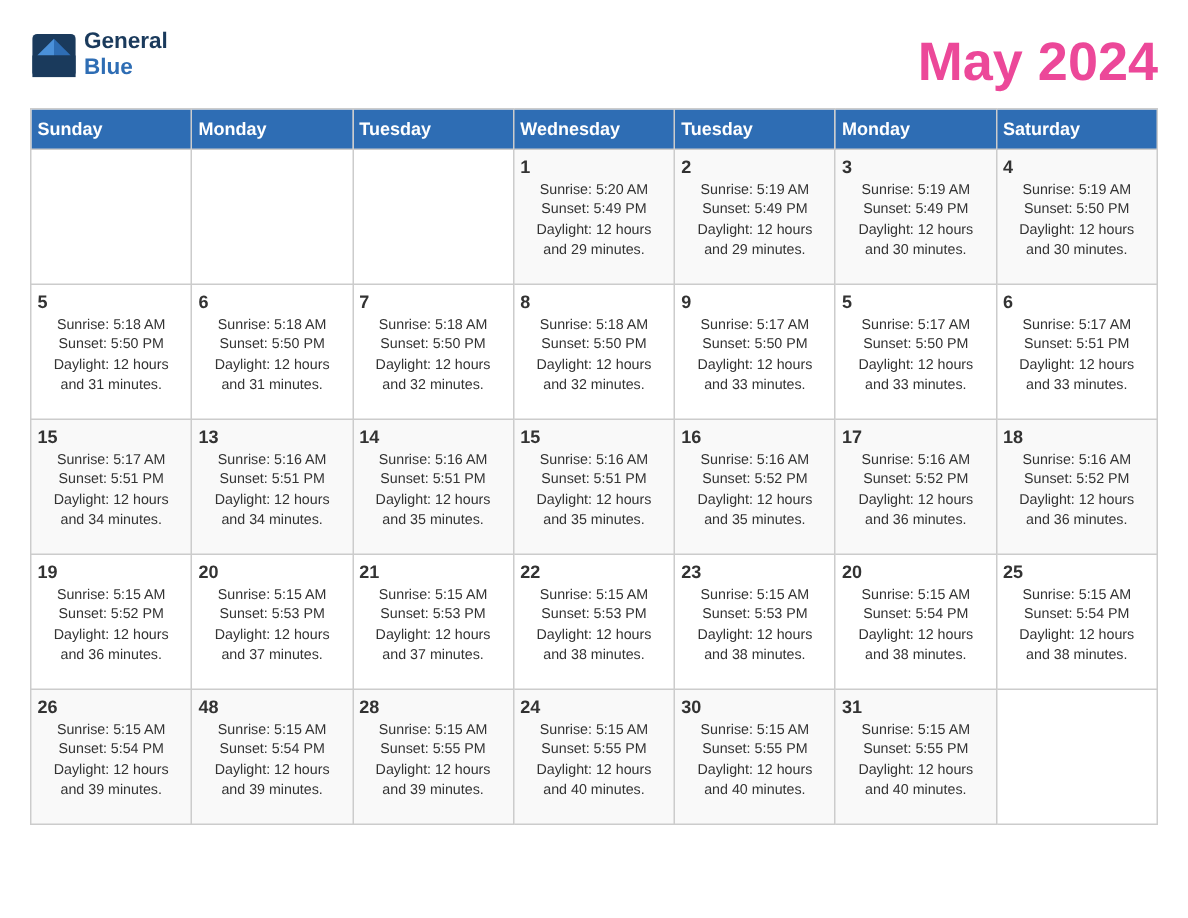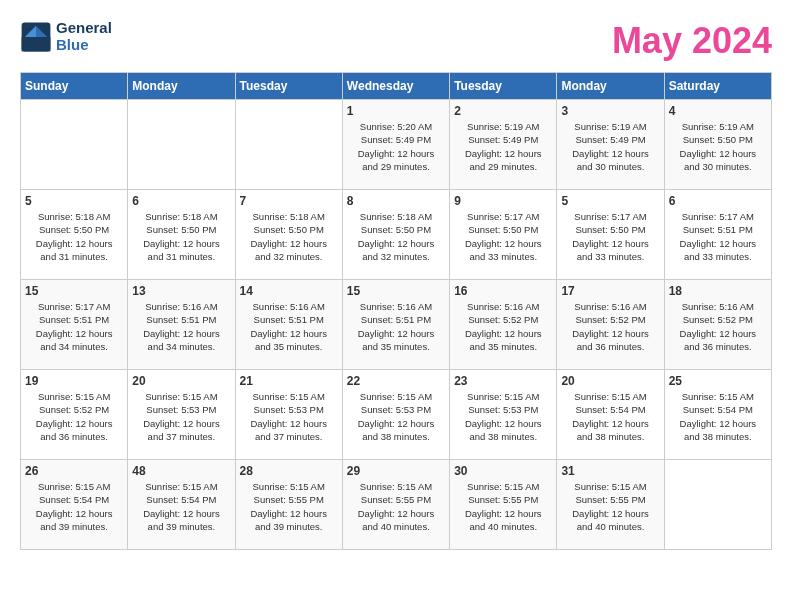--- a/index.html
+++ b/index.html
@@ -321,21 +321,21 @@
 and 39 minutes.</div>
         </td>
         <td>
           <span class="day-num">28</span>
           <div class="day-info" style="white-space: pre-line;">Sunrise: 5:15 AM
 Sunset: 5:55 PM
 Daylight: 12 hours
 and 39 minutes.</div>
         </td>
         <td>
-          <span class="day-num">29</span>
+          <span class="day-num">24</span>
           <div class="day-info" style="white-space: pre-line;">Sunrise: 5:15 AM
 Sunset: 5:55 PM
 Daylight: 12 hours
 and 40 minutes.</div>
         </td>
         <td>
           <span class="day-num">30</span>
           <div class="day-info" style="white-space: pre-line;">Sunrise: 5:15 AM
 Sunset: 5:55 PM
 Daylight: 12 hours

